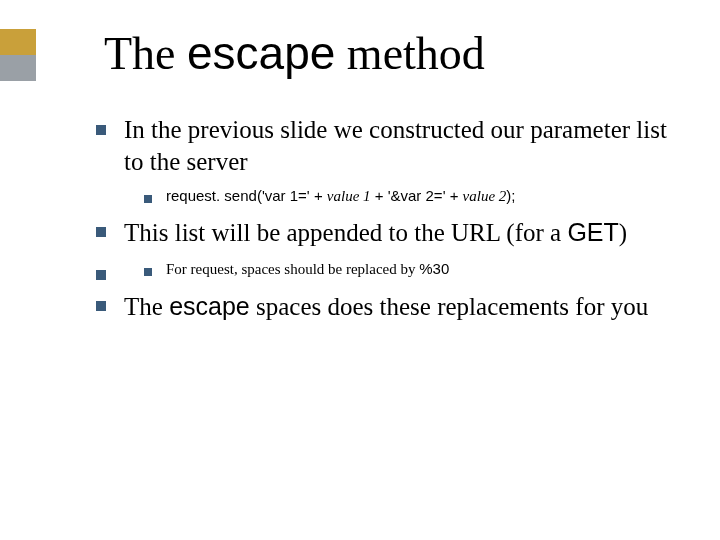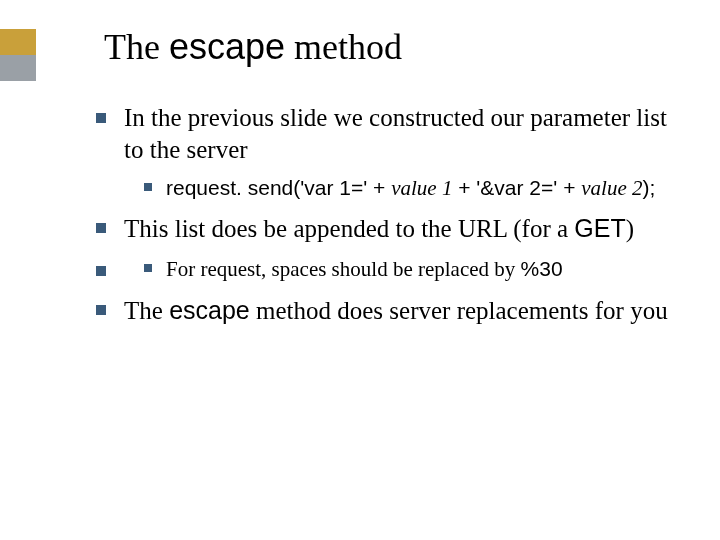--- a/index.html
+++ b/index.html
@@ -20,21 +20,21 @@
     height: 52px;
     display: flex;
     flex-direction: column;
   }
   .accent-gold { background: #c9a03a; flex: 1; }
   .accent-gray { background: #9aa0a6; flex: 1; }
   .slide {
     padding: 26px 40px 0 48px;
   }
   .title {
-    font-size: 36px;
+    font-size: 46px;
     font-weight: normal;
     margin-left: 56px;
     margin-bottom: 34px;
     font-family: "Times New Roman", Times, serif;
   }
   .title .code-word {
     font-family: Arial, Helvetica, sans-serif;
   }
   ul { list-style: none; }
   .lvl1 {
@@ -55,21 +55,21 @@
     width: 10px;
     height: 10px;
     background: #3a5a7a;
   }
   .lvl2 {
     margin-top: 8px;
     padding-left: 20px;
   }
   .lvl2 > li {
     position: relative;
-    font-size: 21px;
+    font-size: 15px;
     line-height: 1.35;
     margin-bottom: 6px;
     padding-left: 22px;
   }
   .lvl2 > li::before {
     content: "";
     position: absolute;
     left: 0;
     top: 9px;
     width: 8px;
@@ -99,30 +99,30 @@
     <li>
       <span class="seg">In the previous slide we constructed our parameter list to the server</span>
       <ul class="lvl2">
         <li>
           <span class="sans seg">request. send('var 1=' + </span><span class="ital seg">value 1</span><span class="sans seg"> + '&amp;var 2=' + </span><span class="ital seg">value 2</span><span class="sans seg">);</span>
         </li>
       </ul>
     </li>
 
     <li>
-      <span class="seg">This list does be appended to the URL (for a </span><span class="sans seg">GET</span><span class="seg">)</span>
+      <span class="seg">This list will be appended to the URL (for a </span><span class="sans seg">GET</span><span class="seg">)</span>
     </li>
 
     <li>
       <ul class="lvl2">
         <li>
           <span class="seg">For request, spaces should be replaced by </span><span class="sans seg">%30</span>
         </li>
       </ul>
     </li>
 
     <li>
-      <span class="seg">The </span><span class="sans seg">escape</span><span class="seg"> method does server replacements for you</span>
+      <span class="seg">The </span><span class="sans seg">escape</span><span class="seg"> spaces does these replacements for you</span>
     </li>
 
   </ul>
 
 </div>
 
 </body></html>

